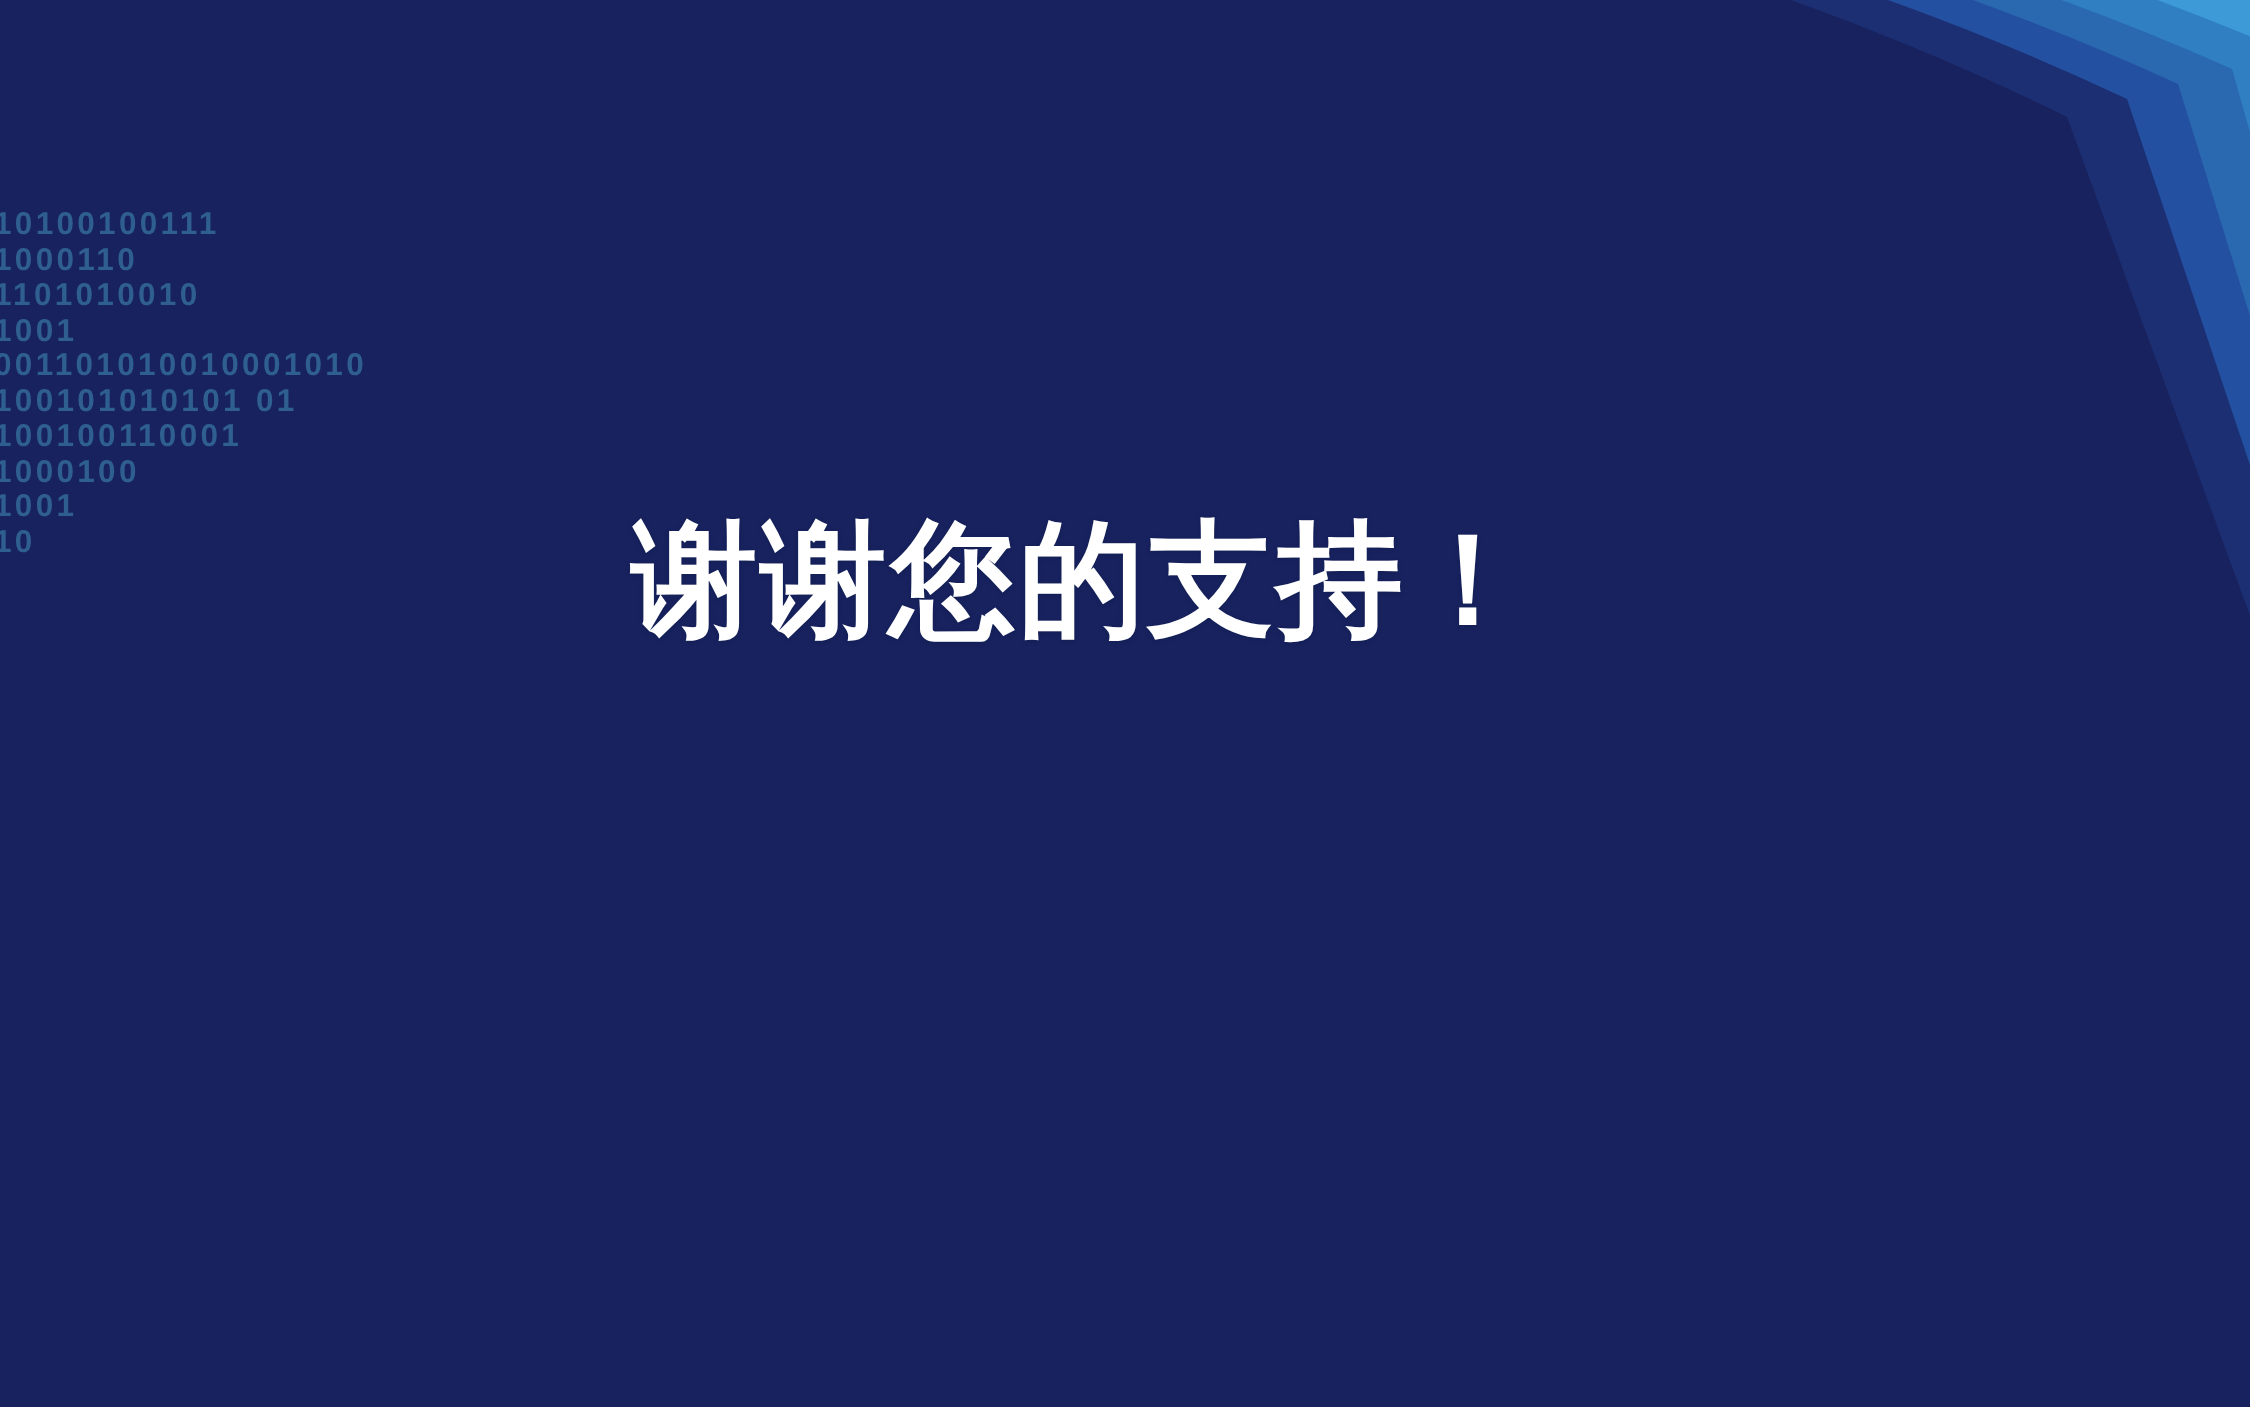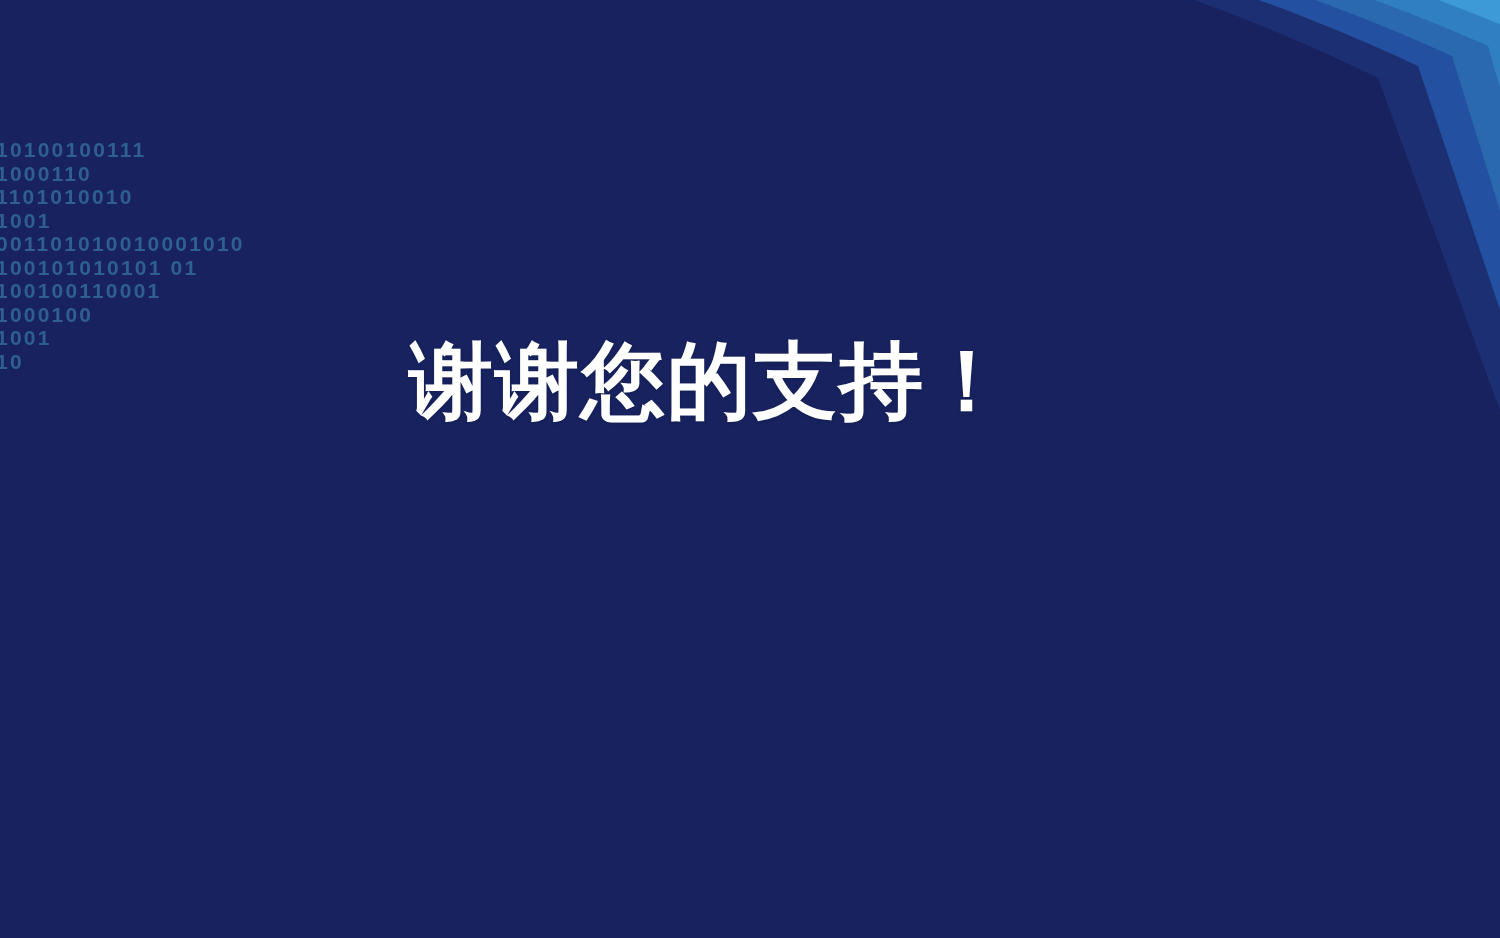--- a/index.html
+++ b/index.html
@@ -40,27 +40,28 @@
   }
   .binary-block div { height: 23.5px; }
   .title-text {
     position: absolute;
     left: 0;
     top: 333px;
     width: 1420px;
     text-align: center;
     z-index: 20;
     color: #ffffff;
-    font-family: Liberation Mono, monospace;
+    font-family: Liberation Serif, serif;
     font-size: 84px;
     font-weight: 700;
     letter-spacing: 2px;
     line-height: 110px;
     text-shadow: 0 1px 3px rgba(7,25,58,0.35);
     white-space: nowrap;
+    padding-left: 12px;
   }
 </style>
 </head>
 <body>
 
 <div id="slide">
 
   <svg class="layer" viewBox="0 0 1500 938" preserveAspectRatio="none">
     <defs>
       <linearGradient id="panelGrad" x1="0" y1="1" x2="1" y2="0">

